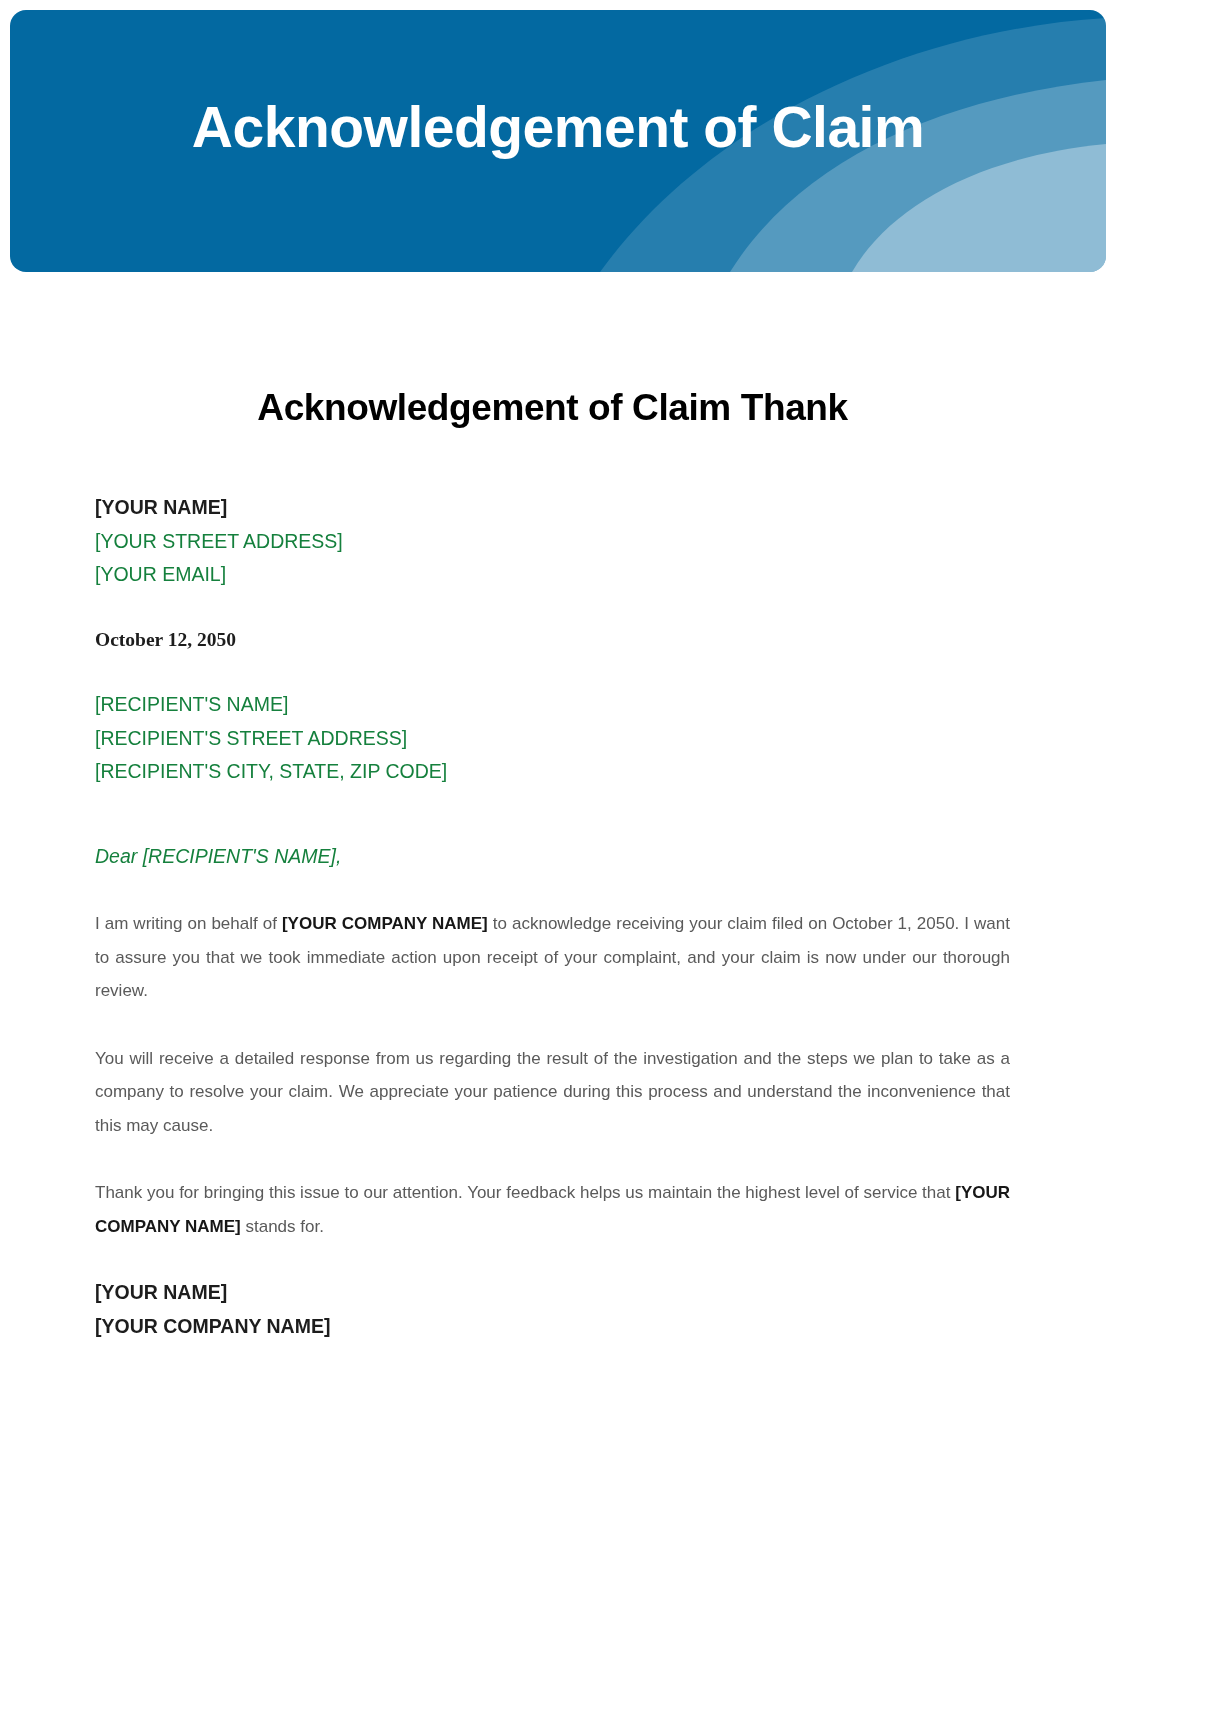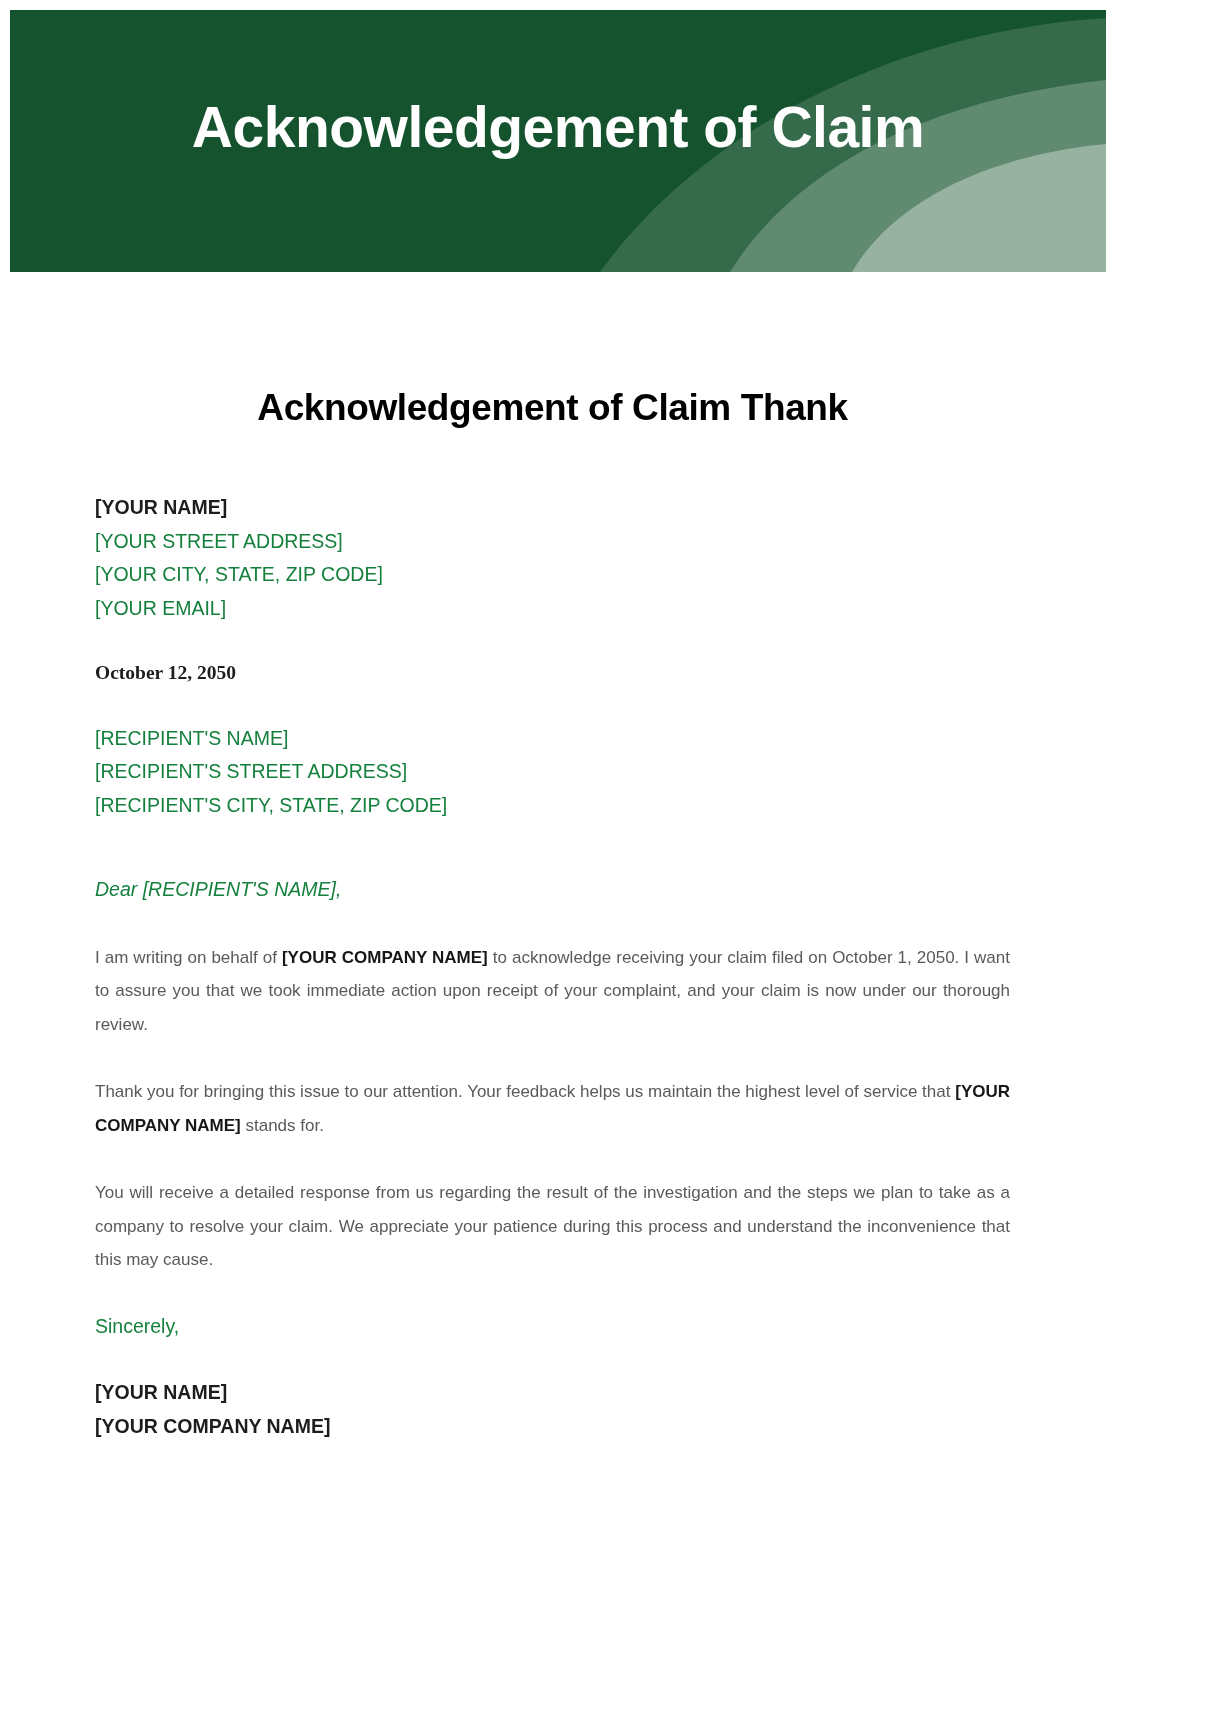--- a/index.html
+++ b/index.html
@@ -24,22 +24,23 @@
     background: #ffffff;
   }
 
   
   .banner {
     position: absolute;
     left: 10px;
     top: 10px;
     width: 1096px;
     height: 262px;
-    background: #14532d;
+    background: #0369a1;
     overflow: hidden;
+    border-radius: 16px;
   }
 
   .banner-waves {
     position: absolute;
     inset: 0;
     width: 100%;
     height: 100%;
   }
 
   .banner-inner {
@@ -166,48 +167,44 @@
     </div>
   </div>
 
   <div class="doc">
 
     <h1 class="doc-title">Acknowledgement of Claim Thank</h1>
 
     <div class="block">
       <div class="line bold">[YOUR NAME]</div>
       <div class="line">[YOUR STREET ADDRESS]</div>
-      <div class="line">[YOUR CITY, STATE, ZIP CODE]</div>
       <div class="line">[YOUR EMAIL]</div>
     </div>
 
     <div class="date-block">
       <div class="line bold">October 12, 2050</div>
     </div>
 
     <div class="recipient-block">
       <div class="line">[RECIPIENT'S NAME]</div>
       <div class="line">[RECIPIENT'S STREET ADDRESS]</div>
       <div class="line">[RECIPIENT'S CITY, STATE, ZIP CODE]</div>
     </div>
 
     <div class="salutation-block">
       <div class="line">Dear [RECIPIENT'S NAME],</div>
     </div>
 
     <p class="para"><span>I am writing on behalf of </span><b>[YOUR COMPANY NAME]</b><span> to acknowledge receiving your claim filed on October 1, 2050. I want to assure you that we took immediate action upon receipt of your complaint, and your claim is now under our thorough review.</span></p>
 
 
+    <p class="para">You will receive a detailed response from us regarding the result of the investigation and the steps we plan to take as a company to resolve your claim. We appreciate your patience during this process and understand the inconvenience that this may cause.</p>
+
     <p class="para"><span>Thank you for bringing this issue to our attention. Your feedback helps us maintain the highest level of service that </span><b>[YOUR COMPANY NAME]</b><span> stands for.</span></p>
 
-    <p class="para">You will receive a detailed response from us regarding the result of the investigation and the steps we plan to take as a company to resolve your claim. We appreciate your patience during this process and understand the inconvenience that this may cause.</p>
-
-    <div class="closing-block">
-      <div class="line">Sincerely,</div>
-    </div>
 
     <div class="signature-block">
       <div class="line bold">[YOUR NAME]</div>
       <div class="line bold">[YOUR COMPANY NAME]</div>
     </div>
 
   </div>
 </div>
 
 </body></html>

